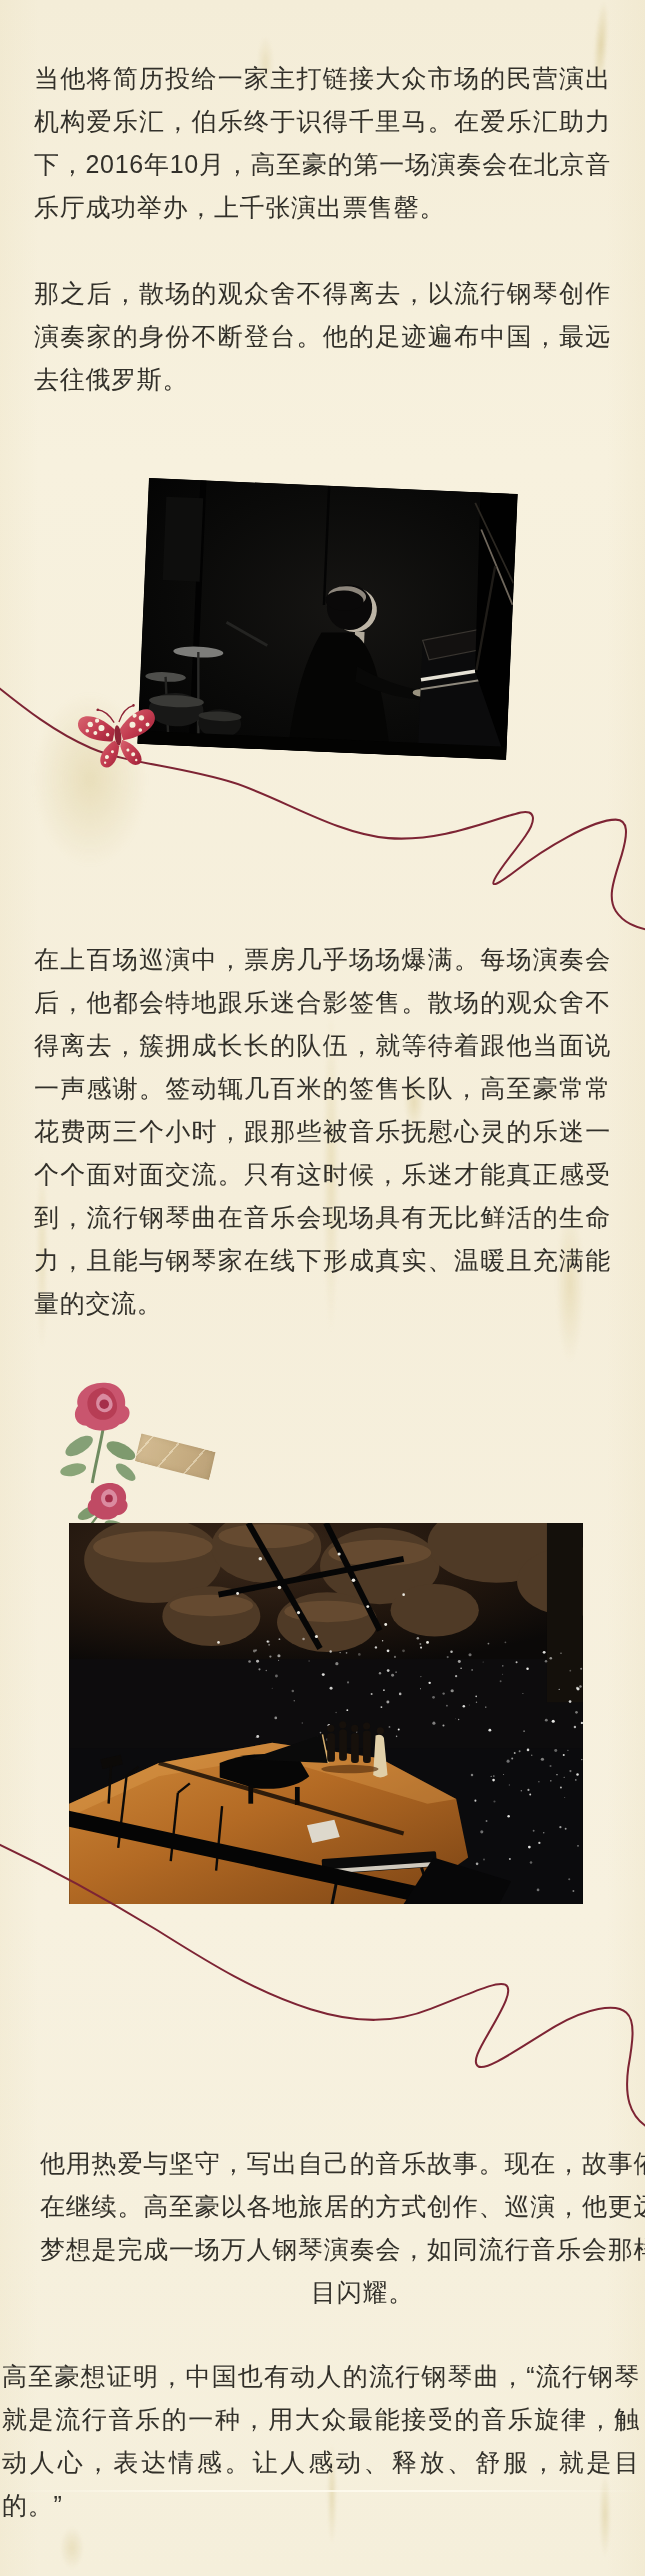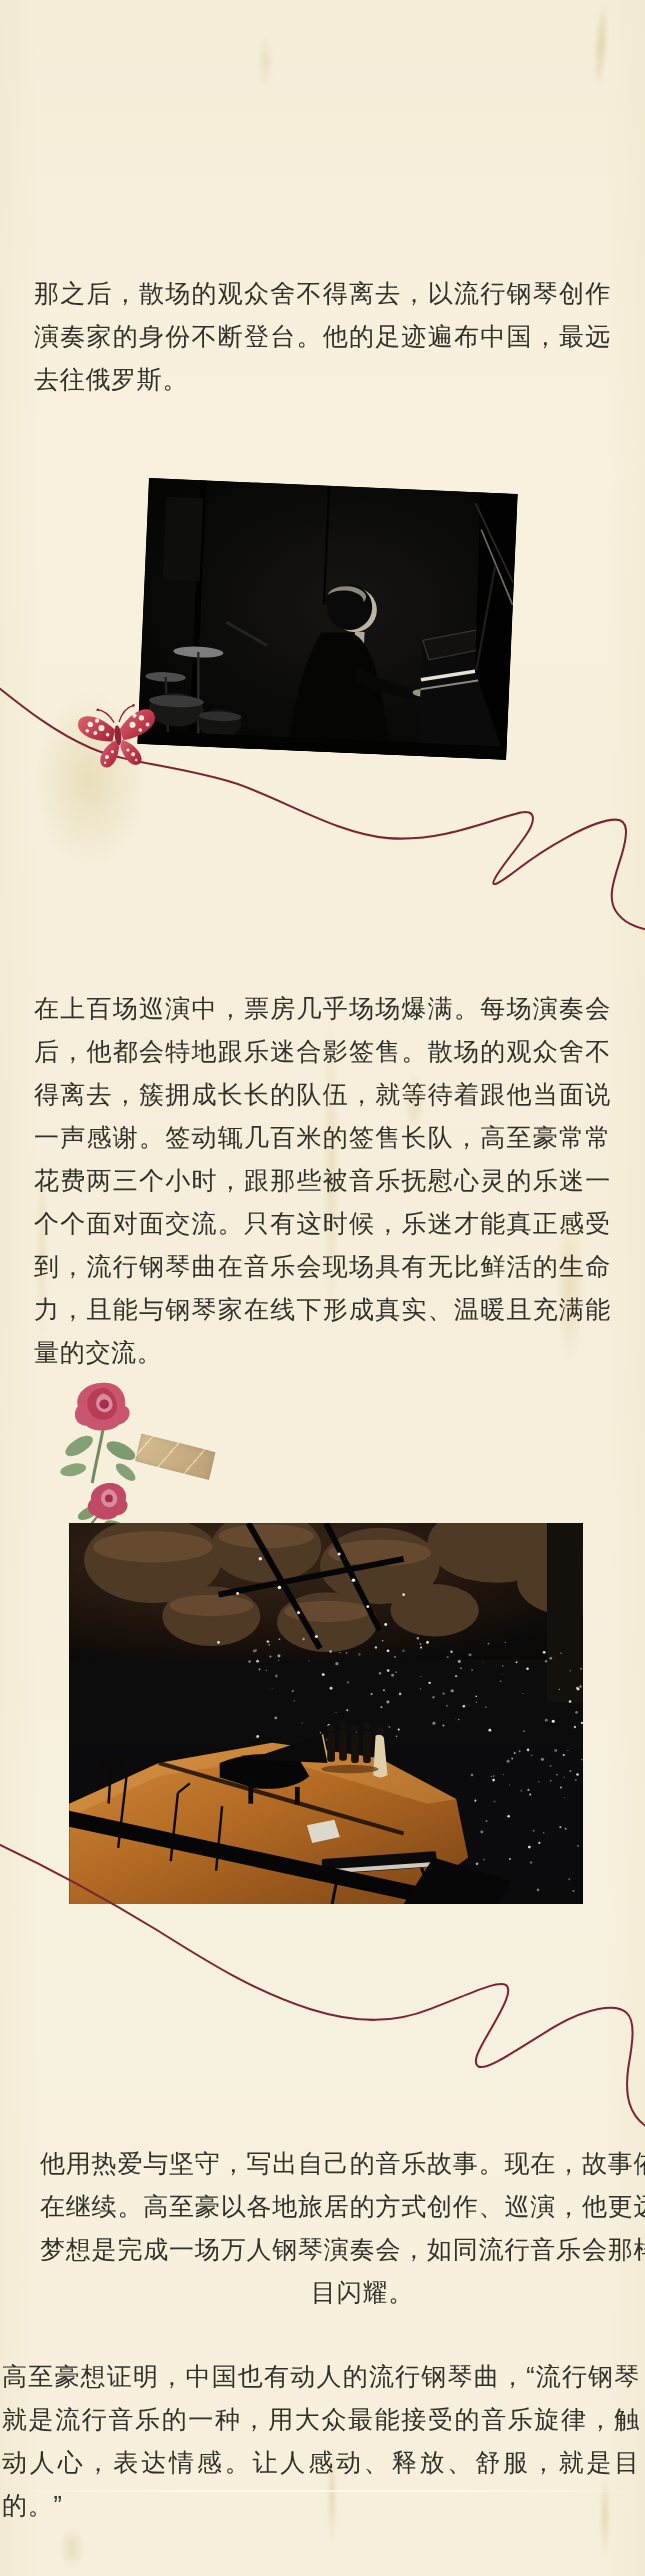--- a/index.html
+++ b/index.html
@@ -75,22 +75,23 @@
   <div class="stain s3"></div>
   <div class="stain s4"></div>
   <div class="stain s5"></div>
   <div class="stain s6"></div>
   <div class="stain s7"></div>
   <div class="stain s8"></div>
   <div class="stain s9"></div>
   <div class="stain s10"></div>
   <div class="stain crease"></div>
 
+  <p class="para p-indent" id="p1" style="top:32px;">当他将简历投给一家主打链接大众市场的民营演出机构爱乐汇，伯乐终于识得千里马。在爱乐汇助力下，2016年10月，高至豪的第一场演奏会在北京音乐厅成功举办，上千张演出票售罄。</p>
   <p class="para p-indent" id="p2" style="top:247px;">那之后，散场的观众舍不得离去，以流行钢琴创作演奏家的身份不断登台。他的足迹遍布中国，最远去往俄罗斯。</p>
-  <p class="para p-indent" id="p3" style="top:962px;">在上百场巡演中，票房几乎场场爆满。每场演奏会后，他都会特地跟乐迷合影签售。散场的观众舍不得离去，簇拥成长长的队伍，就等待着跟他当面说一声感谢。签动辄几百米的签售长队，高至豪常常花费两三个小时，跟那些被音乐抚慰心灵的乐迷一个个面对面交流。只有这时候，乐迷才能真正感受到，流行钢琴曲在音乐会现场具有无比鲜活的生命力，且能与钢琴家在线下形成真实、温暖且充满能量的交流。</p>
+  <p class="para p-indent" id="p3" style="top:913px;">在上百场巡演中，票房几乎场场爆满。每场演奏会后，他都会特地跟乐迷合影签售。散场的观众舍不得离去，簇拥成长长的队伍，就等待着跟他当面说一声感谢。签动辄几百米的签售长队，高至豪常常花费两三个小时，跟那些被音乐抚慰心灵的乐迷一个个面对面交流。只有这时候，乐迷才能真正感受到，流行钢琴曲在音乐会现场具有无比鲜活的生命力，且能与钢琴家在线下形成真实、温暖且充满能量的交流。</p>
   <p class="para p-full" id="p4" style="top:2117px;">他用热爱与坚守，写出自己的音乐故事。现在，故事依然在继续。高至豪以各地旅居的方式创作、巡演，他更远的梦想是完成一场万人钢琴演奏会，如同流行音乐会那样炫目闪耀。</p>
   <p class="para p-full" id="p5" style="top:2330px;">高至豪想证明，中国也有动人的流行钢琴曲，“流行钢琴就是流行音乐的一种，用大众最能接受的音乐旋律，触动人心，表达情感。让人感动、释放、舒服，就是目的。”</p>
 
   <div class="photo" id="photo1">
     <svg width="369" height="266" viewBox="0 0 618 446" xmlns="http://www.w3.org/2000/svg">
       <rect width="618" height="446" fill="#070707"></rect>
       <rect width="618" height="446" fill="url(#ph1glow)"></rect>
       <defs>
         <radialGradient id="ph1glow" cx="55%" cy="45%" r="75%">
           <stop offset="0%" stop-color="#161513"></stop>

